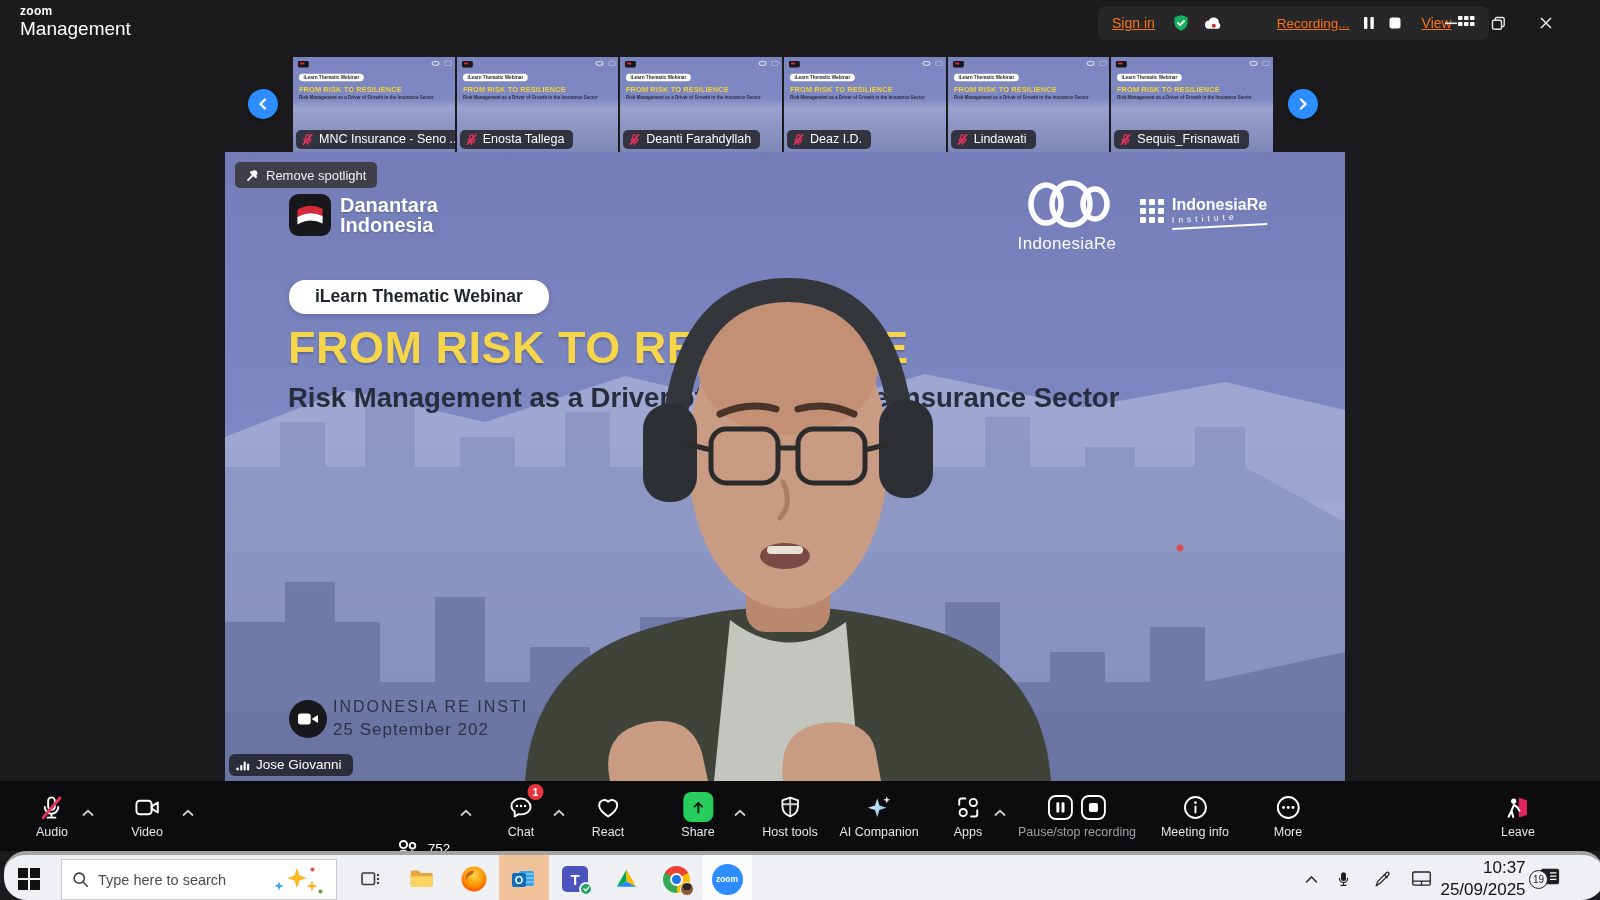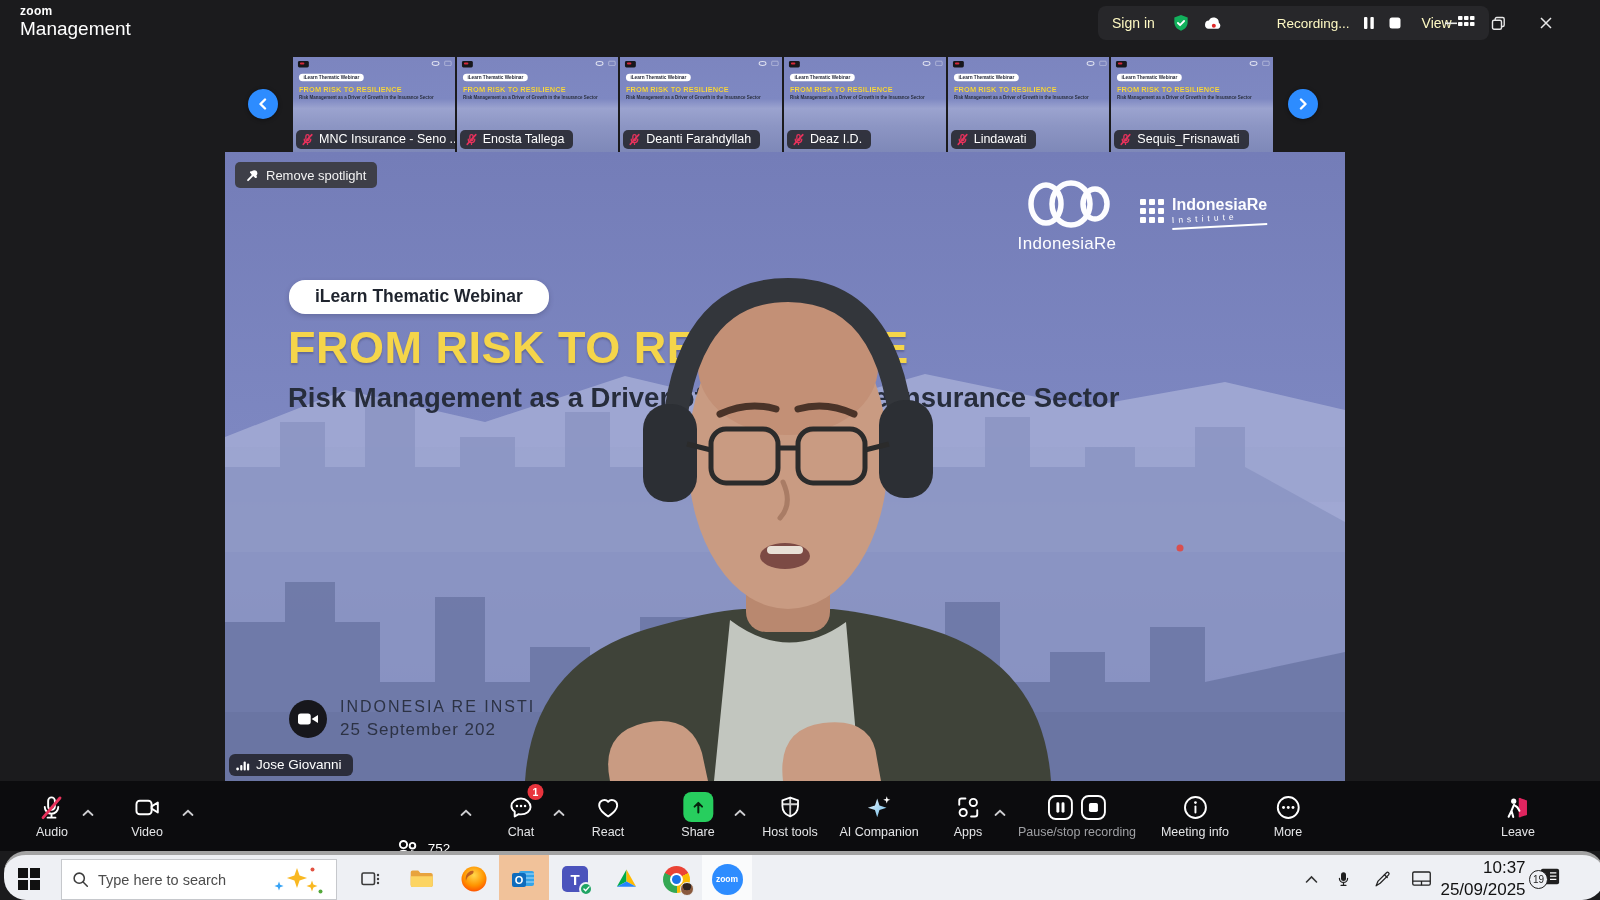--- a/index.html
+++ b/index.html
@@ -6,21 +6,21 @@
   body { background:#000; font-family:"Liberation Sans", sans-serif; }
   .app { position:relative; width:1600px; height:900px; background:#1b1b1d; overflow:hidden; }
 
   
   .titlebar { position:absolute; left:0; top:0; width:1600px; height:46px; background:#1b1b1d; }
   .brand { position:absolute; left:20px; top:5px; color:#fff; line-height:1; }
   .brand .sm { font-size:12px; font-weight:600; letter-spacing:.3px; display:block; }
   .brand .lg { font-size:19px; font-weight:400; display:block; margin-top:2px; }
   .tb-pill { position:absolute; left:1098px; top:6px; height:34px; background:#27272a; border-radius:8px;
              display:flex; align-items:center; padding:0 14px; gap:12px; color:#fff; }
-  .tb-pill .txt { font-size:14px; color:#fef9c3; }
+  .tb-pill .txt { font-size:14px; color:#f97316;text-decoration:underline; }
   .tb-btn { display:flex; align-items:center; gap:6px; cursor:default; }
   .winbtn { position:absolute; top:8px; width:34px; height:30px; display:flex; align-items:center; justify-content:center; }
   .winbtn svg { display:block; }
 
   
   .strip { position:absolute; left:293px; top:57px; width:980px; height:95px; display:flex; gap:2px; }
   .thumb { flex:1 1 0; position:relative; overflow:hidden; background:#7d86c0; }
   .mini { position:absolute; left:0; top:0; width:330px; height:192px; transform:scale(.495); transform-origin:0 0;
           background:linear-gradient(180deg,#7c85bf 0%,#7e88c2 44%,#9ba3cf 54%,#8d96c4 72%,#7e88b8 100%); }
   .mini-head { position:absolute; left:10px; top:8px; right:10px; display:flex; justify-content:space-between; align-items:flex-start; }
@@ -57,21 +57,21 @@
   .iri-dots i { background:#fff; display:block; border-radius:1px; }
   .iri-nm { font-size:16px; font-weight:700; }
   .iri-sub { font-size:8.5px; letter-spacing:4px; font-weight:400; border-bottom:2px solid #fff;
              padding-bottom:3px; transform:rotate(-3deg); transform-origin:left; margin-top:1px; }
   .badge-pill { left:64px; top:128px; background:#fff; border-radius:16px; padding:6px 26px 7px;
                 box-shadow:0 2px 5px rgba(40,40,70,.25); }
   .badge-pill span { color:#1f242e; font-size:17.5px; font-weight:700; }
   .big-title { left:63px; top:170px; color:#f5d54a; font-size:45px; font-weight:800; letter-spacing:.5px;
                white-space:nowrap; text-shadow:0 2px 2px rgba(40,40,70,.3); }
   .sub-title { left:63px; top:230px; color:#272d3c; font-size:27.5px; font-weight:800; white-space:nowrap; }
-  .footer-blk { left:64px; top:546px; display:flex; align-items:center; gap:13px; }
+  .footer-blk { left:64px; top:546px; display:flex; align-items:center; gap:6px; }
   .cam-circle { width:38px; height:38px; border-radius:50%; background:#17171c; display:flex; align-items:center; justify-content:center; }
   .footer-txt div { color:#2c3244; }
   .footer-txt .l1 { font-size:16px; letter-spacing:2px; font-weight:500; }
   .footer-txt .l2 { font-size:17px; margin-top:4px; letter-spacing:1px; }
   .person { z-index:3; }
   .speaker-tag { position:absolute; left:4px; bottom:5px; z-index:6; display:flex; align-items:center; gap:6px;
                  background:rgba(28,28,32,.8); border-radius:6px; padding:3px 11px 4px 7px; }
   .speaker-tag span { color:#fff; font-size:13.5px; }
 
   
@@ -340,20 +340,31 @@
 
     <svg class="layer" width="1120" height="629" viewBox="0 0 1120 629" preserveAspectRatio="none">
       <path d="M0 285 L120 238 L260 270 L400 224 L560 262 L700 222 L860 255 L1000 230 L1120 258 V400 H0 z" fill="#a2aad4" opacity="0.9"></path>
       <rect x="0" y="295" width="1120" height="55" fill="#9ba3cf" opacity="0.6"></rect>
       <path d="M0 315 h55 v-45 h45 v45 h40 v-70 h50 v70 h45 v-30 h55 v30 h50 v-55 h45 v55 h60 v-25 h50 v25 h55 v-60 h45 v60 h50 v-35 h55 v35 h60 v-50 h45 v50 h55 v-20 h50 v20 h60 v-40 h50 v40 L1120 370 V629 H0 z" fill="#8a93c2" opacity="0.8"></path>
       <path d="M0 470 h60 v-40 h50 v40 h45 v60 h55 v-85 h50 v85 h45 v-35 h60 v35 h50 v-65 h55 v65 h45 v-25 h55 v25 h50 v-50 h55 v50 h45 v-80 h55 v80 h50 v-30 h55 v30 h45 v-55 h55 v55 L1120 500 V629 H0 z" fill="#6d78a6" opacity="0.9"></path>
       <rect x="0" y="560" width="1120" height="69" fill="#66719e" opacity="0.55"></rect>
       <circle cx="955" cy="396" r="3.5" fill="#d94f4f"></circle>
     </svg>
 
+    <div class="slide-el danantara">
+      <svg width="42" height="42" viewBox="0 0 40 40">
+          <rect width="40" height="40" rx="9" fill="#17171c"></rect>
+          <path d="M8 15 q12 -7 24 -1 l0 7 q-12 -6 -24 1 z" fill="#d6293a"></path>
+          <path d="M8 22 q12 -7 24 -1 l0 7 q-12 -6 -24 1 z" fill="#ffffff"></path>
+        </svg>
+      <div class="txt">
+        <div>Danantara</div>
+        <div>Indonesia</div>
+      </div>
+    </div>
 
     <div class="slide-el ire-logo">
       <svg width="96" height="48" viewBox="0 0 96 48">
           <g stroke="#fdfdff" fill="none" stroke-width="5.5">
             <ellipse cx="27" cy="24" rx="15" ry="19"></ellipse>
             <ellipse cx="52" cy="24" rx="19" ry="21"></ellipse>
             <ellipse cx="76" cy="24" rx="12" ry="15"></ellipse>
           </g>
         </svg>
       <div class="nm">IndonesiaRe</div>

